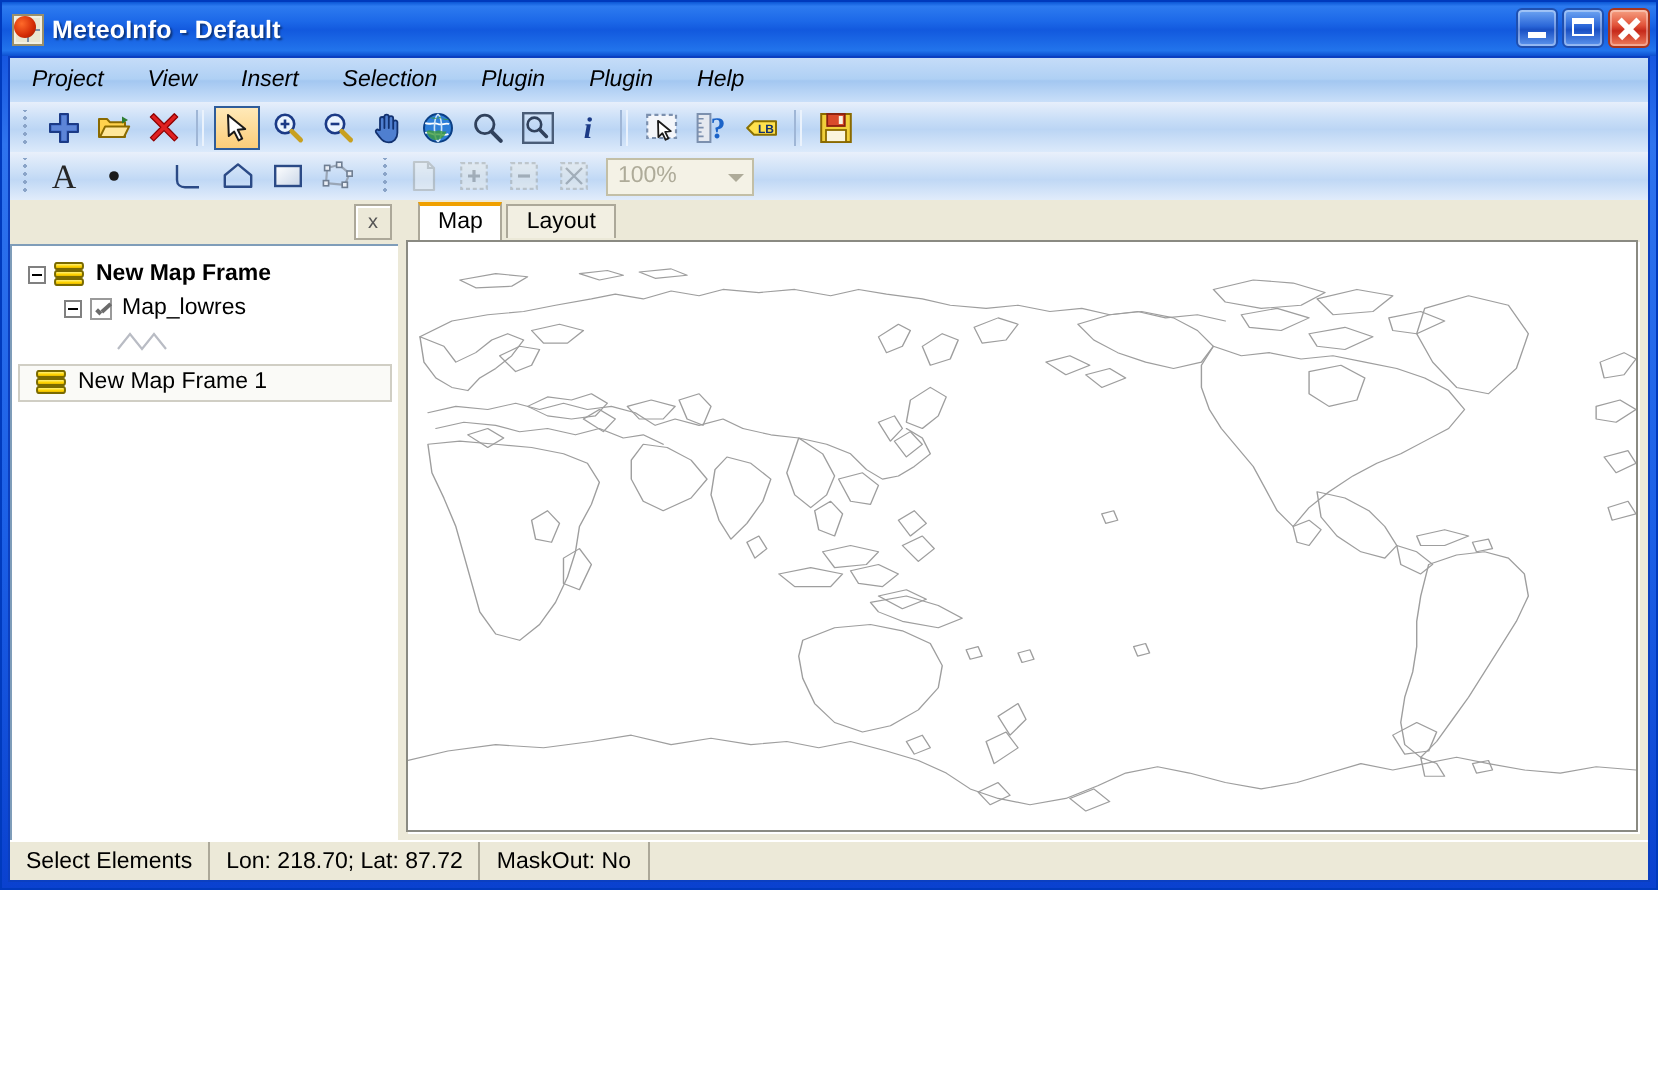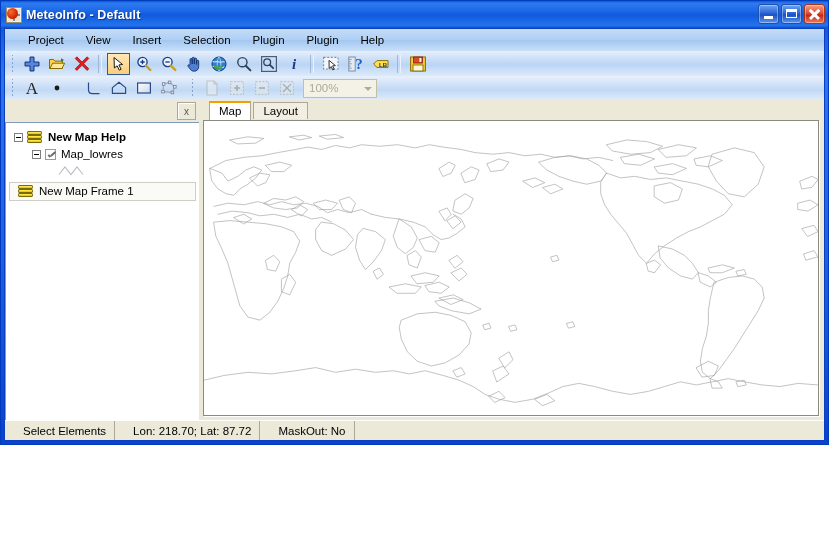--- a/index.html
+++ b/index.html
@@ -35,22 +35,22 @@
   .wbtn.max:after{content:"";position:absolute;left:4px;top:4px;width:11px;height:9px;
                   box-sizing:border-box;border:1px solid #fff;border-top-width:3px;}
   .wbtn.close .x1,.wbtn.close .x2{position:absolute;left:3px;top:8px;width:13px;height:2.6px;background:#fff;}
   .wbtn.close .x1{transform:rotate(45deg);} .wbtn.close .x2{transform:rotate(-45deg);}
 
   
   .client{position:absolute;left:3px;top:27px;right:3px;bottom:3px;background:#ECE9D8;
           border:1px solid #0B3FC0;box-sizing:border-box;display:flex;flex-direction:column;}
 
   
-  .menubar{height:22px;flex:0 0 auto;display:flex;align-items:center;padding-left:12px;
-           background:linear-gradient(180deg,#C5DCF8 0%,#AFD0F4 48%,#A3C7F1 52%,#C9DFF9 100%);}
+  .menubar{height:22px;flex:0 0 auto;display:flex;align-items:center;
+           background:linear-gradient(180deg,#C5DCF8 0%,#AFD0F4 48%,#A3C7F1 52%,#C9DFF9 100%);font-style:italic;}
   .menu-item{font-size:11.5px;color:#000;padding:3px 11px;line-height:12px;white-space:nowrap;}
 
   
   .tbrow{flex:0 0 auto;display:flex;align-items:center;height:25px;
          background:linear-gradient(180deg,#E7EFFB 0%,#C9DEF7 35%,#BBD5F4 55%,#DCEAFB 100%);}
   .tbrow.r2{height:24px;background:linear-gradient(180deg,#E9F0FB 0%,#CDE0F7 40%,#C0D8F5 58%,#E1ECFB 100%);}
   .grip{width:8px;height:18px;margin:0 2px 0 4px;flex:0 0 auto;
         background-image:radial-gradient(#8aa4c8 40%,transparent 41%);
         background-size:3px 4px;background-position:2px 2px;background-repeat:repeat-y;}
   .tbtn{width:23px;height:22px;margin:0 1px;position:relative;flex:0 0 auto;
@@ -109,21 +109,21 @@
        border:1px solid #ACA899;border-bottom:none;background:#F2EFE2;color:#000;}
   .tab.active{height:19px;background:#fff;border-top:2px solid #F0A000;position:relative;z-index:2;}
   .mapwrap{flex:1 1 auto;margin:0 5px 4px 0;position:relative;min-height:0;
            border:1px solid #8A8A82;background:#fff;box-shadow:1px 1px 0 #fff;}
   .mapwrap svg{display:block;width:100%;height:100%;}
 
   
   .statusbar{height:19px;flex:0 0 auto;display:flex;align-items:stretch;background:#ECE9D8;
              border-top:1px solid #fff;}
   .scell{display:flex;align-items:center;padding:0 8px;font-size:11.5px;color:#000;
-         border-right:1px solid #ACA899;white-space:nowrap;margin-left:10px;}
+         border-right:1px solid #ACA899;white-space:nowrap;}
   .scell.grow{flex:1 1 auto;border-right:none;}
 </style>
 </head>
 <body>
 
 <div class="app">
 
   <div class="titlebar">
     <div class="title-ico"></div>
     <div class="title-text">MeteoInfo - Default</div>
@@ -368,21 +368,21 @@
         <div class="lp-body">
           <div class="tree">
 
             <div class="trow">
               <span class="exp"></span>
               <span class="layicon">
                   <i></i>
                   <i></i>
                   <i></i>
                 </span>
-              <span class="tlabel bold">New Map Help</span>
+              <span class="tlabel bold">New Map Frame</span>
             </div>
 
             <div class="trow" style="padding-left:26px;">
               <span class="exp"></span>
               <span class="chk"></span>
               <span class="tlabel">Map_lowres</span>
             </div>
 
             <div class="trow symrow">
               <svg class="symline" viewBox="0 0 26 11">

